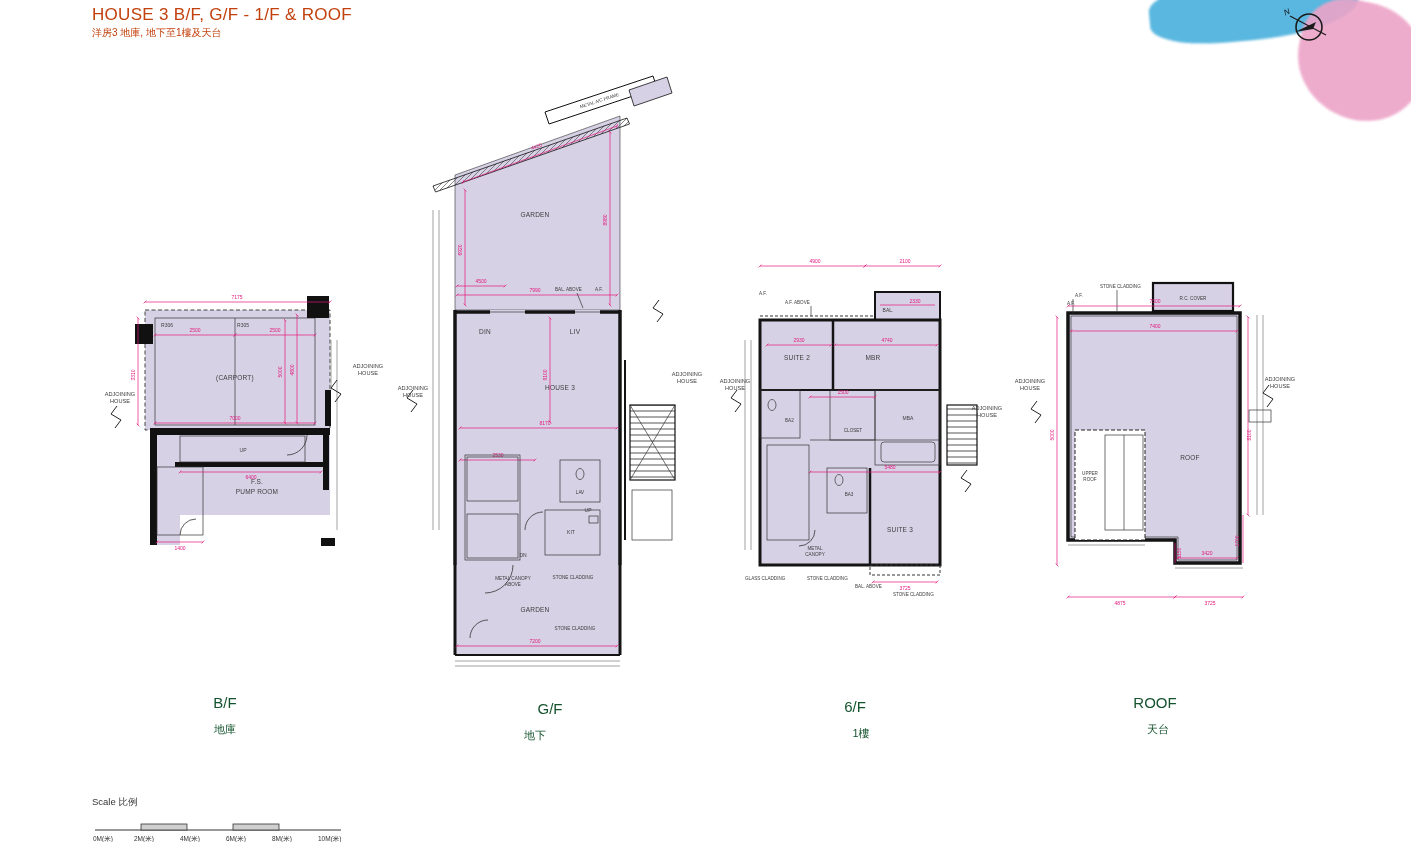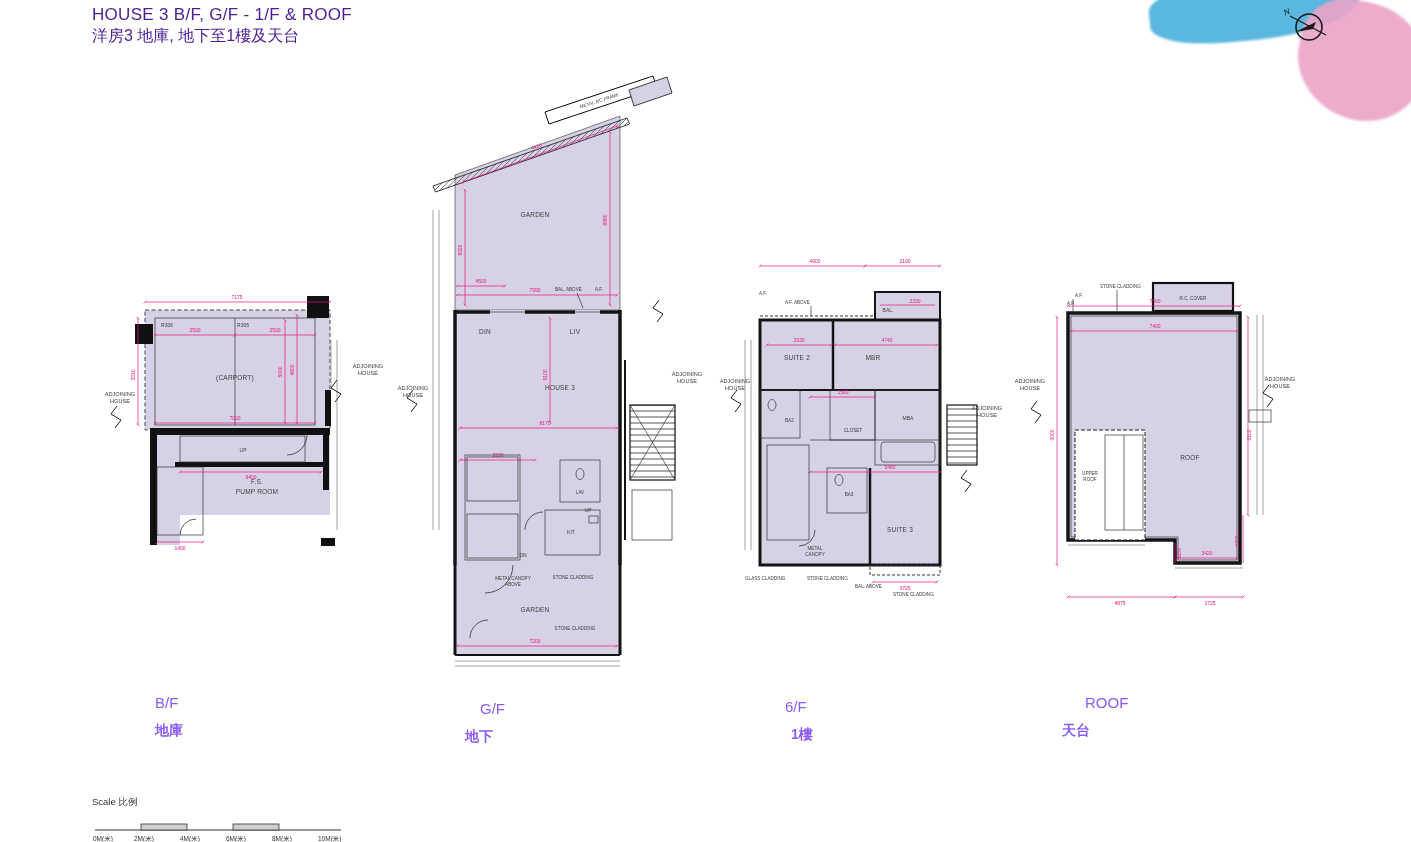--- a/index.html
+++ b/index.html
@@ -1,28 +1,28 @@
 <!DOCTYPE html>
 <html><head>
 <meta charset="utf-8">
 <style>
   html,body{margin:0;padding:0;background:#ffffff;}
   #page{position:relative;width:1411px;height:842px;background:#ffffff;overflow:hidden;
         font-family:"Liberation Sans", sans-serif;}
-  .hdr{position:absolute;left:92px;color:#4c1d95;}
+  .hdr{position:absolute;left:92px;color:#c2410c;}
   #title-en{top:5px;font-size:17px;letter-spacing:.3px;}
-  #title-zh{top:26px;font-size:16px;}
+  #title-zh{top:26px;font-size:10px;}
   .blob{position:absolute;filter:blur(1px);}
   #blob-blue{top:-22px;right:52px;width:210px;height:62px;background:#49b0dc;opacity:.9;
              border-radius:46% 54% 60% 40%;transform:rotate(-5deg);}
   #blob-pink{top:2px;right:-14px;width:128px;height:118px;background:#eda4c8;opacity:.9;
              border-radius:40% 55% 50% 58%;transform:rotate(12deg);}
-  .cap{position:absolute;width:140px;color:#8b5cf6;}
+  .cap{position:absolute;width:140px;text-align:center;color:#14532d;}
   .cap-en{font-size:15px;}
-  .cap-zh{font-size:14px;font-weight:bold;}
+  .cap-zh{font-size:11px;}
   svg text{font-family:"Liberation Sans", sans-serif;}
   .rm{font-size:6.5px;fill:#3d3d3d;text-anchor:middle;letter-spacing:.2px;}
   .rms{font-size:5px;fill:#3d3d3d;text-anchor:middle;}
   .ann{font-size:4.6px;fill:#3d3d3d;}
   .annm{font-size:4.6px;fill:#3d3d3d;text-anchor:middle;}
   .adj{font-size:5.6px;fill:#3d3d3d;text-anchor:middle;}
   .dimt{font-size:5px;fill:#e2187d;text-anchor:middle;}
   .dim{stroke:#e2187d;stroke-width:.7;marker-start:url(#tk);marker-end:url(#tk);}
   .dimln{stroke:#e2187d;stroke-width:.7;}
   .wallL{stroke:#141414;fill:none;}
@@ -341,21 +341,21 @@
   </svg>
 
   
   <div class="cap cap-en" style="left:155px;top:694px;">B/F</div>
   <div class="cap cap-zh" style="left:155px;top:722px;">地庫</div>
   <div class="cap cap-en" style="left:480px;top:700px;">G/F</div>
   <div class="cap cap-zh" style="left:465px;top:728px;">地下</div>
   <div class="cap cap-en" style="left:785px;top:698px;">6/F</div>
   <div class="cap cap-zh" style="left:791px;top:726px;">1樓</div>
   <div class="cap cap-en" style="left:1085px;top:694px;">ROOF</div>
-  <div class="cap cap-zh" style="left:1062px;top:722px;">天台</div>
+  <div class="cap cap-zh" style="left:1088px;top:722px;">天台</div>
 
   
   <div id="scalebar">
     <div class="lab">Scale 比例</div>
     <svg width="262" height="30" class="sticks">
       <line x1="3" y1="13" x2="249" y2="13" stroke="#333" stroke-width="1"></line>
       <rect x="49" y="7" width="46" height="6" fill="#cfcfcf" stroke="#333" stroke-width="0.8"></rect>
       <rect x="141" y="7" width="46" height="6" fill="#cfcfcf" stroke="#333" stroke-width="0.8"></rect>
       <text x="1" y="24">0M(米)</text>
       <text x="42" y="24">2M(米)</text>

